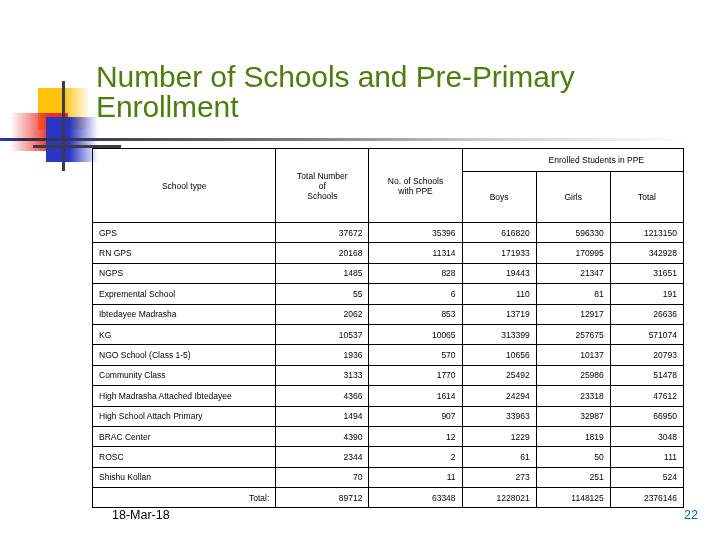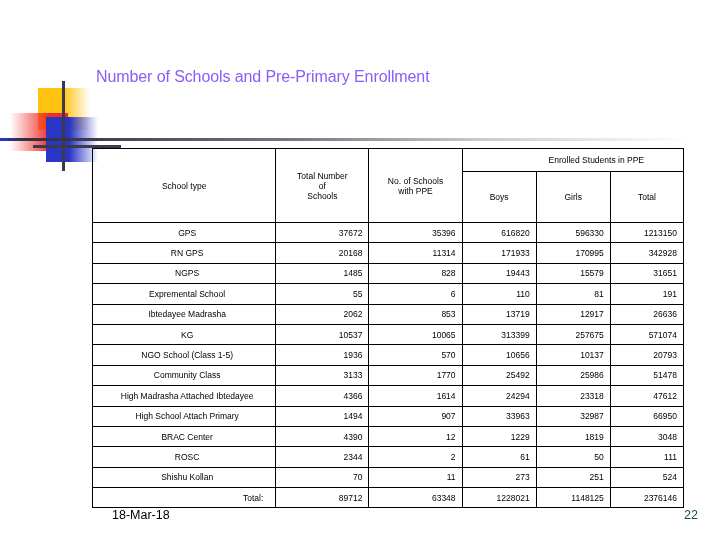--- a/index.html
+++ b/index.html
@@ -64,23 +64,23 @@
     height: 3px;
     background: #3A3A4A;
   }
 
   
   #title {
     position: absolute;
     left: 96px;
     top: 62px;
     width: 600px;
-    font-size: 16px;
+    font-size: 30px;
     line-height: 30px;
-    color: #8b5cf6;
+    color: #4d7c0f;
     font-weight: normal;
     letter-spacing: -0.1px;
   }
 
   
   #rule {
     position: absolute;
     left: 0px;
     top: 138px;
     width: 720px;
@@ -123,30 +123,30 @@
     padding-left: 47px;
   }
   td.hdr-sub {
     height: 50px;
   }
   tbody td {
     height: 19.4px;
     vertical-align: middle;
   }
   td.lbl {
-    text-align: center;
+    text-align: left;
     padding-left: 6px;
   }
   td.num {
     text-align: right;
     padding-right: 6px;
   }
   td.total-lbl {
     text-align: right;
-    padding-right: 12px;
+    padding-right: 6px;
   }
   .c1 { width: 183px; }
   .c2 { width: 93px; }
   .c3 { width: 93px; }
   .c4 { width: 74px; }
   .c5 { width: 74px; }
   .c6 { width: 73px; }
 
   
   #footer-date {
@@ -155,21 +155,21 @@
     top: 508px;
     font-size: 12.5px;
     color: #000000;
     margin-left: 20px;
   }
   #footer-pageno {
     position: absolute;
     right: 22px;
     top: 508px;
     font-size: 12.5px;
-    color: #14532d;
+    color: #0369a1;
   }
 </style>
 </head>
 <body>
 
 <div id="deco">
   <div class="sq sq-yellow"></div>
   <div class="sq sq-red"></div>
   <div class="sq sq-blue"></div>
   <div class="line-v"></div>
@@ -227,21 +227,21 @@
           <td class="num">11314</td>
           <td class="num">171933</td>
           <td class="num">170995</td>
           <td class="num">342928</td>
         </tr>
         <tr>
           <td class="lbl">NGPS</td>
           <td class="num">1485</td>
           <td class="num">828</td>
           <td class="num">19443</td>
-          <td class="num">15579</td>
+          <td class="num">21347</td>
           <td class="num">31651</td>
         </tr>
         <tr>
           <td class="lbl">Expremental School</td>
           <td class="num">55</td>
           <td class="num">6</td>
           <td class="num">110</td>
           <td class="num">81</td>
           <td class="num">191</td>
         </tr>

